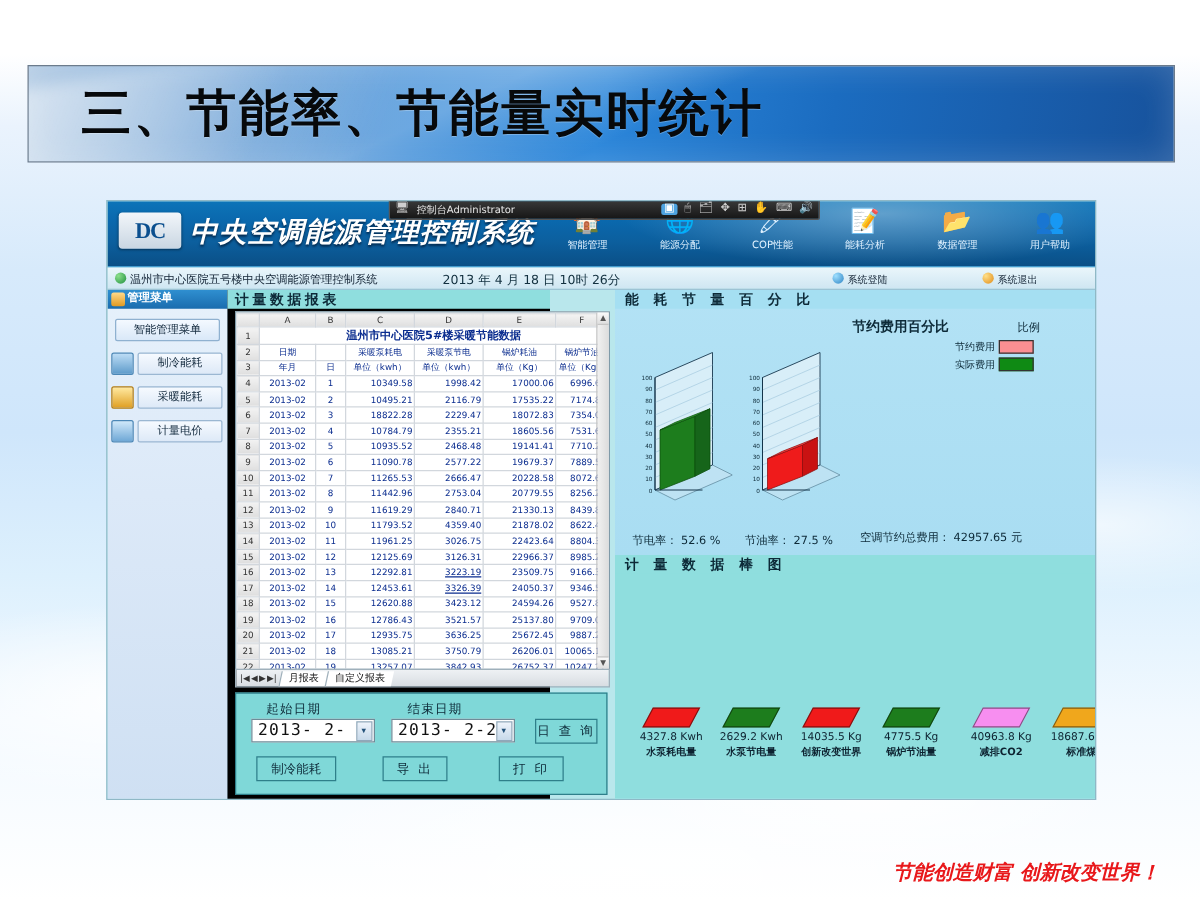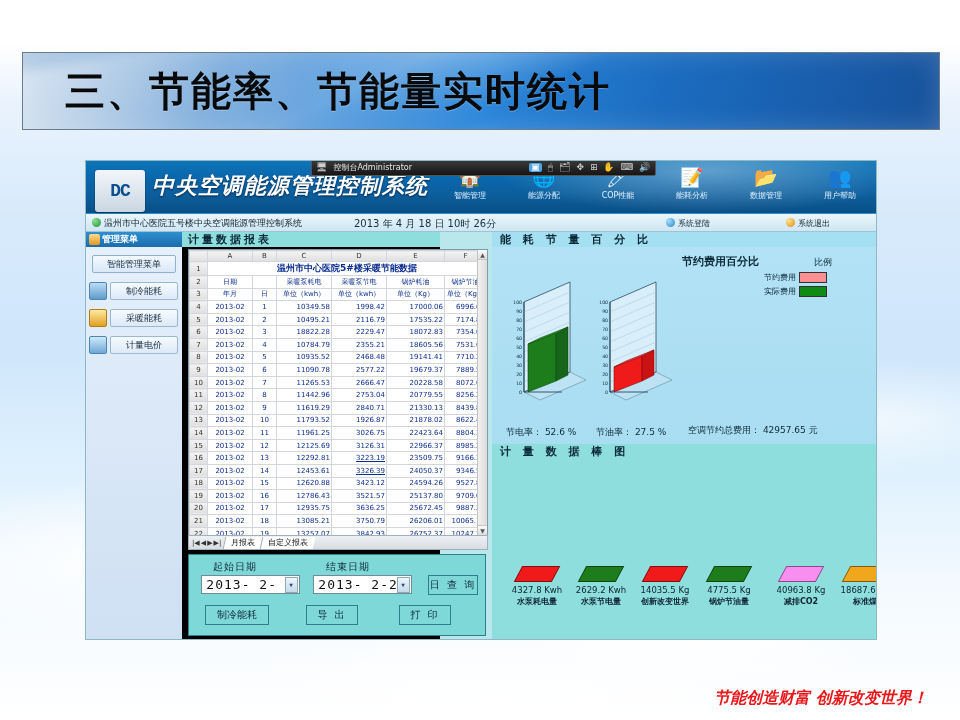--- a/index.html
+++ b/index.html
@@ -50,25 +50,25 @@
   }
   
   #app-header{
     position:relative;height:52px;
     background:
       radial-gradient(ellipse 300px 60px at 620px 10px, rgba(255,255,255,.35), rgba(255,255,255,0) 70%),
       linear-gradient(180deg,#0d74b8 0%,#0a68ad 30%,#0c5f9e 62%,#0a4f86 100%);
     border-bottom:1px solid #2d8fcb;
   }
   #dc-logo{
-    position:absolute;left:9px;top:9px;width:50px;height:42px;
+    position:absolute;left:9px;top:9px;width:50px;height:29px;
     background:linear-gradient(180deg,#f2f6fa,#c9d6e2);
     border-radius:3px;display:flex;align-items:center;justify-content:center;
     font-weight:bold;font-size:18px;color:#0b4f8e;letter-spacing:-1px;
-    font-family:Liberation Mono, monospace;
+    font-family:Liberation Serif, serif;
     box-shadow:0 1px 2px rgba(0,0,0,.4);
   }
   #app-title-cn{
     position:absolute;left:66px;top:10px;
     font-size:22px;font-weight:bold;color:#ffffff;letter-spacing:1px;
     text-shadow:0 1px 2px rgba(0,20,45,.8);white-space:nowrap;font-style:italic;
   }
   .hdr-icons{position:absolute;right:4px;top:3px;display:flex;gap:10px;}
   .hdr-icon{width:64px;text-align:center;color:#dff1ff;font-size:8px;cursor:pointer;}
   .hdr-icon .gl{display:block;height:26px;line-height:26px;font-size:19px;}
@@ -416,21 +416,21 @@
                   <td class="num">11619.29</td>
                   <td class="num">2840.71</td>
                   <td class="num">21330.13</td>
                   <td class="num">8439.81</td>
                 </tr>
                 <tr>
                   <td class="rowh">13</td>
                   <td class="c-date">2013-02</td>
                   <td class="c-day">10</td>
                   <td class="num">11793.52</td>
-                  <td class="num">1926.87</td>
+                  <td class="num">4359.40</td>
                   <td class="num">21878.02</td>
                   <td class="num">8622.44</td>
                 </tr>
                 <tr>
                   <td class="rowh">14</td>
                   <td class="c-date">2013-02</td>
                   <td class="c-day">11</td>
                   <td class="num">11961.25</td>
                   <td class="num">3026.75</td>
                   <td class="num">22423.64</td>

